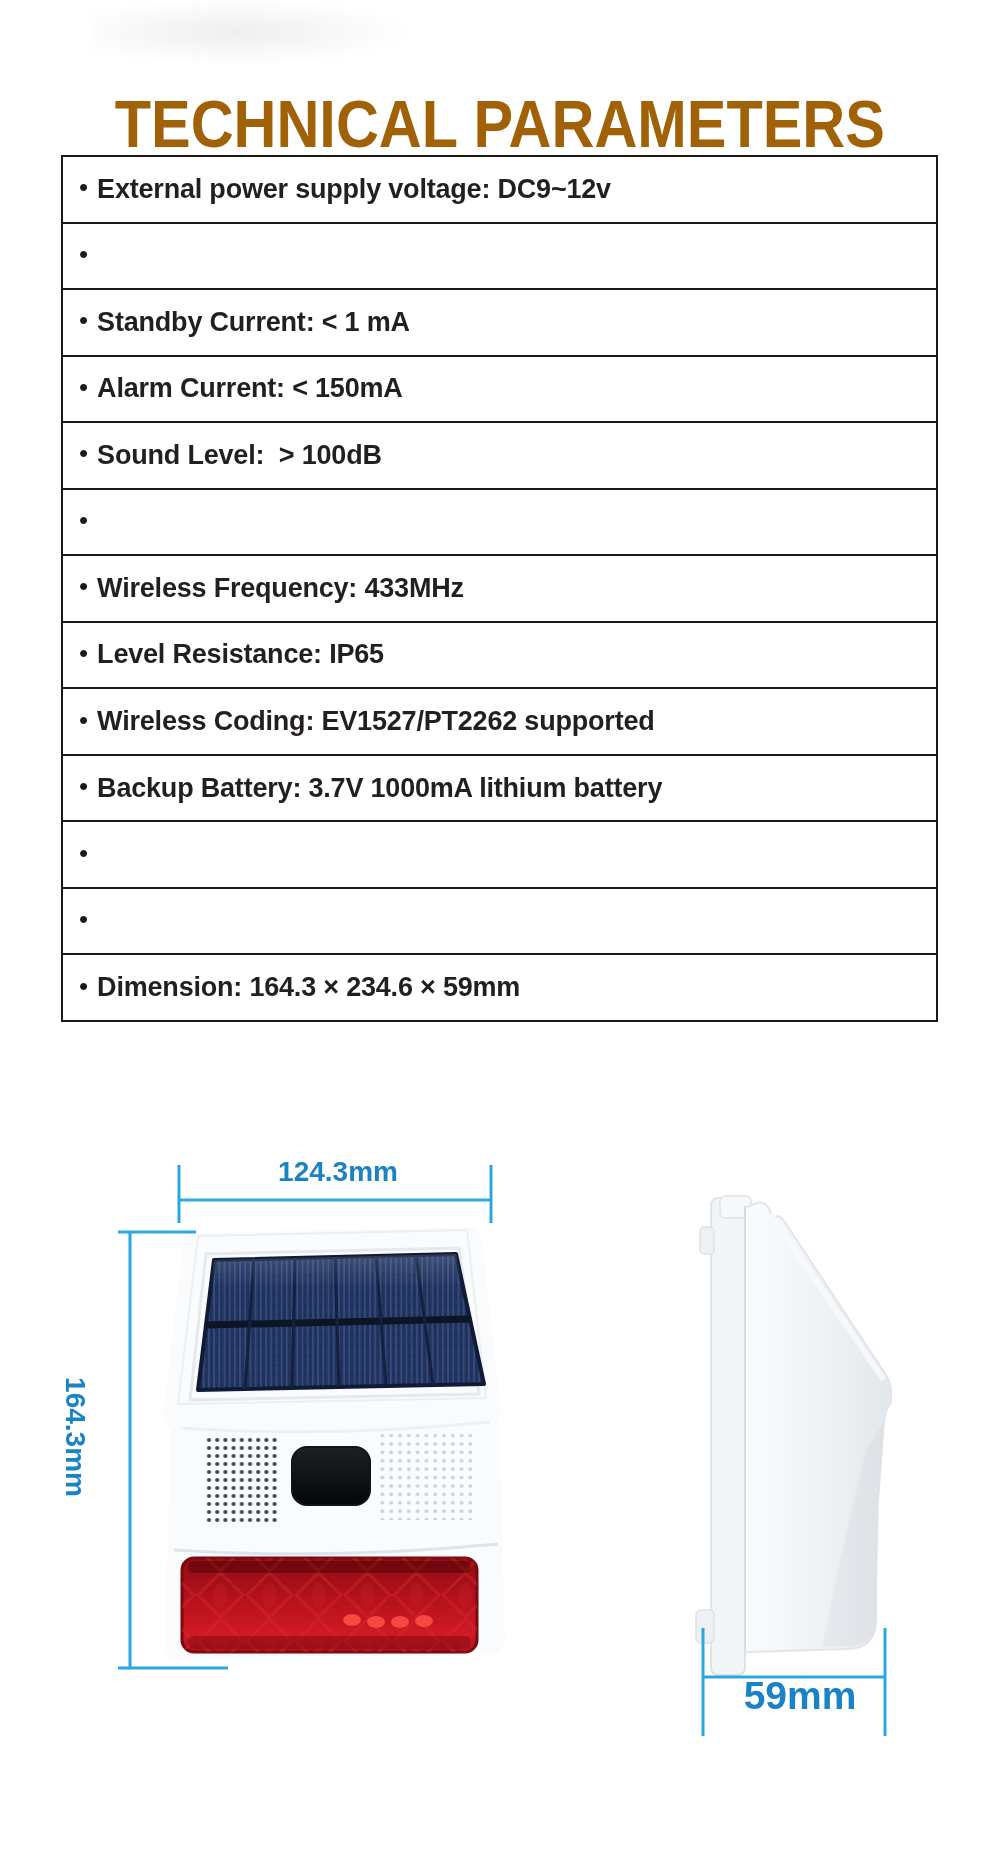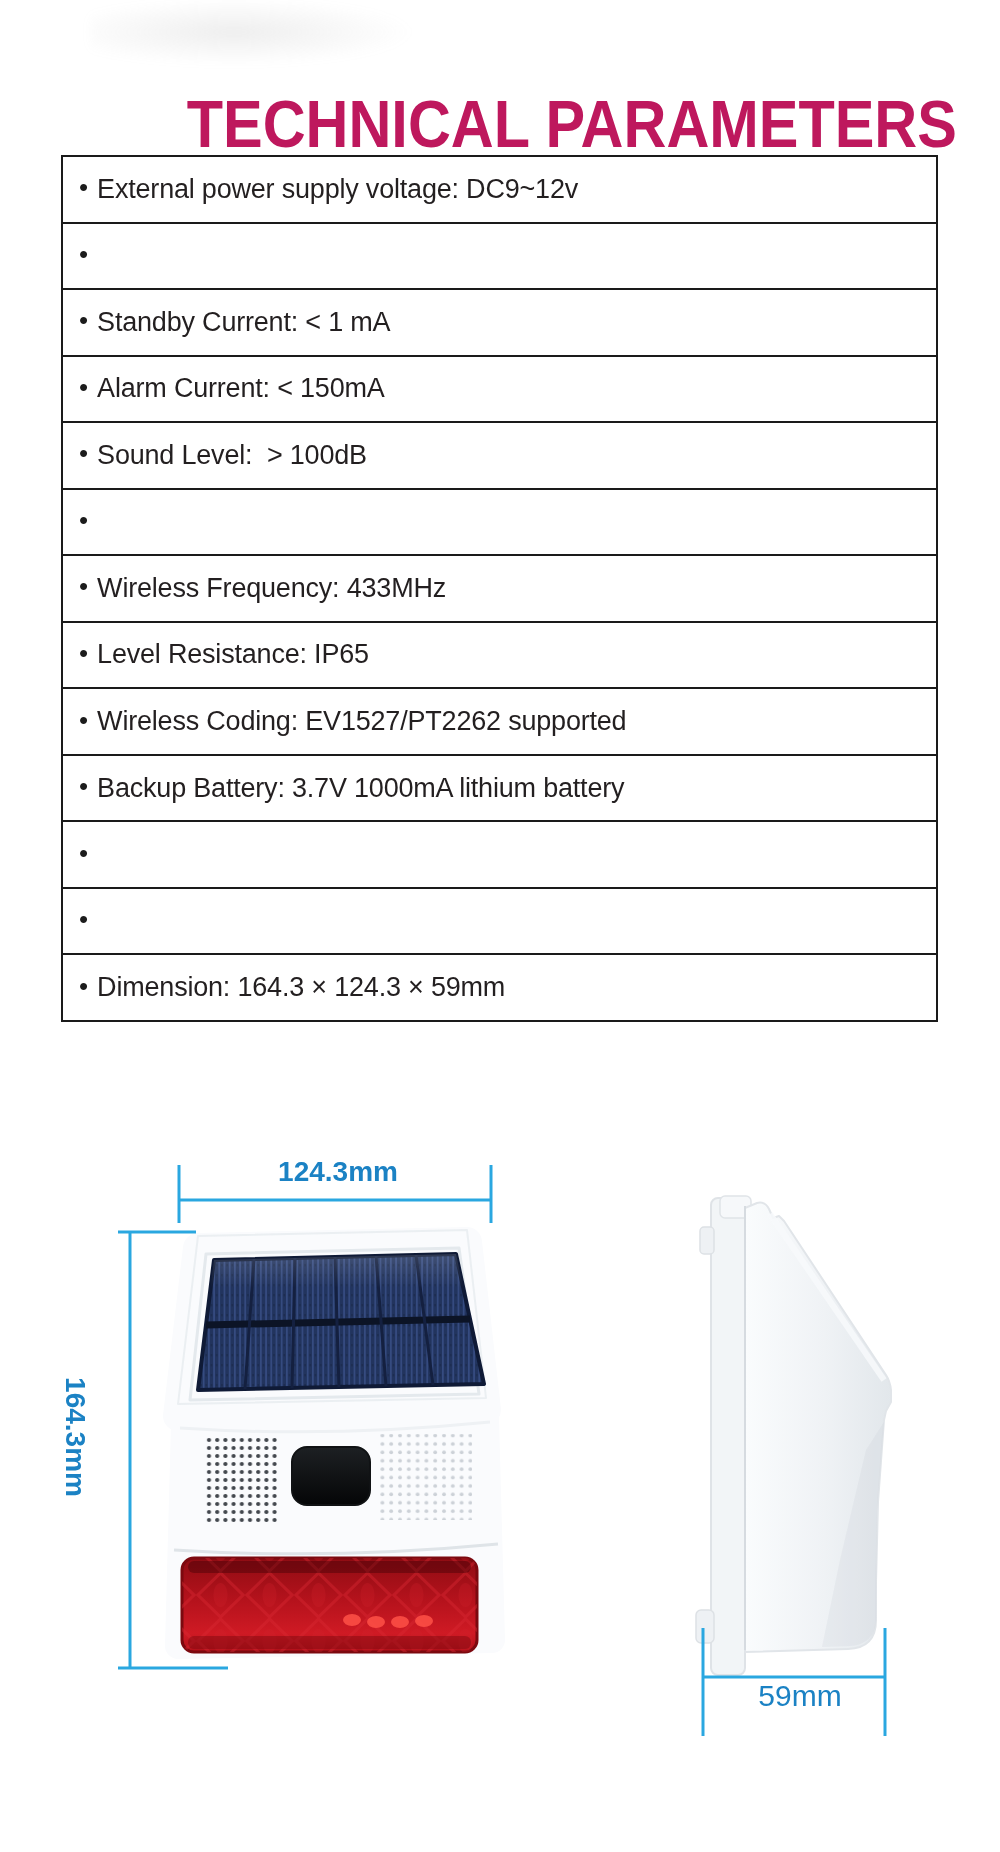--- a/index.html
+++ b/index.html
@@ -7,53 +7,53 @@
     position:relative;width:1000px;height:1852px;margin:0 auto;
     background:#ffffff;overflow:hidden;
     font-family:"Liberation Sans", sans-serif;color:#1c1c1c;
   }
   .watermark{
     position:absolute;left:90px;top:0px;width:320px;height:64px;
     background:radial-gradient(ellipse at 45% 50%, rgba(170,170,170,0.20), rgba(255,255,255,0) 72%);
     filter:blur(4px);pointer-events:none;
   }
   .title{
-    position:absolute;left:0;top:44px;width:1000px;text-align:right;
-    font-weight:bold;font-size:66px;line-height:72px;color:#be185d;
+    position:absolute;left:0;top:44px;width:1000px;text-align:center;
+    font-weight:bold;font-size:66px;line-height:72px;color:#a16207;
     letter-spacing:0px;white-space:nowrap;
   }
   .title .stretch{display:inline-block;transform:scaleX(0.9);transform-origin:center;}
   .spec-table{
     position:absolute;left:61px;top:155px;width:877px;height:867px;
     border:2px solid #1a1a1a;background:#ffffff;
     display:flex;flex-direction:column;box-sizing:border-box;
   }
   .spec-row{
     flex:1 1 0;display:flex;align-items:center;
     border-top:2px solid #1a1a1a;padding-left:16px;box-sizing:border-box;
   }
   .spec-row:first-child{border-top:none;}
   .bullet{
     font-size:26px;color:#1c1c1c;margin-right:9px;line-height:1;
     transform:translateY(-2px);
   }
   .spec-text{
-    font-size:27px;letter-spacing:-0.2px;color:#231f20;white-space:pre;
+    font-size:27px;letter-spacing:-0.2px;color:#231f20;white-space:pre;font-weight:bold;
   }
   .diagram{position:absolute;left:0;top:1020px;width:1000px;height:832px;}
   .dim-label{
     position:absolute;color:#1b82c4;font-weight:600;text-align:center;
     font-size:28px;line-height:32px;white-space:nowrap;
   }
   .dim-label.width{left:258px;top:1156px;width:160px;}
   .dim-label.height{
     left:-6px;top:1421px;width:162px;height:32px;
     transform:rotate(90deg);transform-origin:center;
   }
-  .dim-label.depth{left:720px;top:1680px;width:160px;font-size:30px;font-weight:400;}
+  .dim-label.depth{left:720px;top:1680px;width:160px;font-size:39px;font-weight:700;}
 </style>
 </head>
 <body>
 
 <div class="page">
 
   <div class="watermark"></div>
 
   <h1 class="title"><span class="stretch">TECHNICAL PARAMETERS</span></h1>
 
@@ -97,21 +97,21 @@
         <span class="spec-text">Backup Battery: 3.7V 1000mA lithium battery</span>
       </div>
     <div class="spec-row">
         <span class="bullet">•</span>
       </div>
     <div class="spec-row">
         <span class="bullet">•</span>
       </div>
     <div class="spec-row">
         <span class="bullet">•</span>
-        <span class="spec-text">Dimension: 164.3 × 124.3 × 59mm</span>
+        <span class="spec-text">Dimension: 164.3 × 234.6 × 59mm</span>
       </div>
   </div>
 
   <svg class="diagram" viewBox="0 0 1000 832" xmlns="http://www.w3.org/2000/svg">
     <defs>
       <pattern id="cells" width="5.2" height="10" patternUnits="userSpaceOnUse">
         <rect width="5.2" height="10" fill="#22345e"></rect>
         <rect x="0" width="1.7" height="10" fill="#354b80"></rect>
         <rect x="3" y="4" width="1" height="2.4" fill="#1a2848"></rect>
       </pattern>

